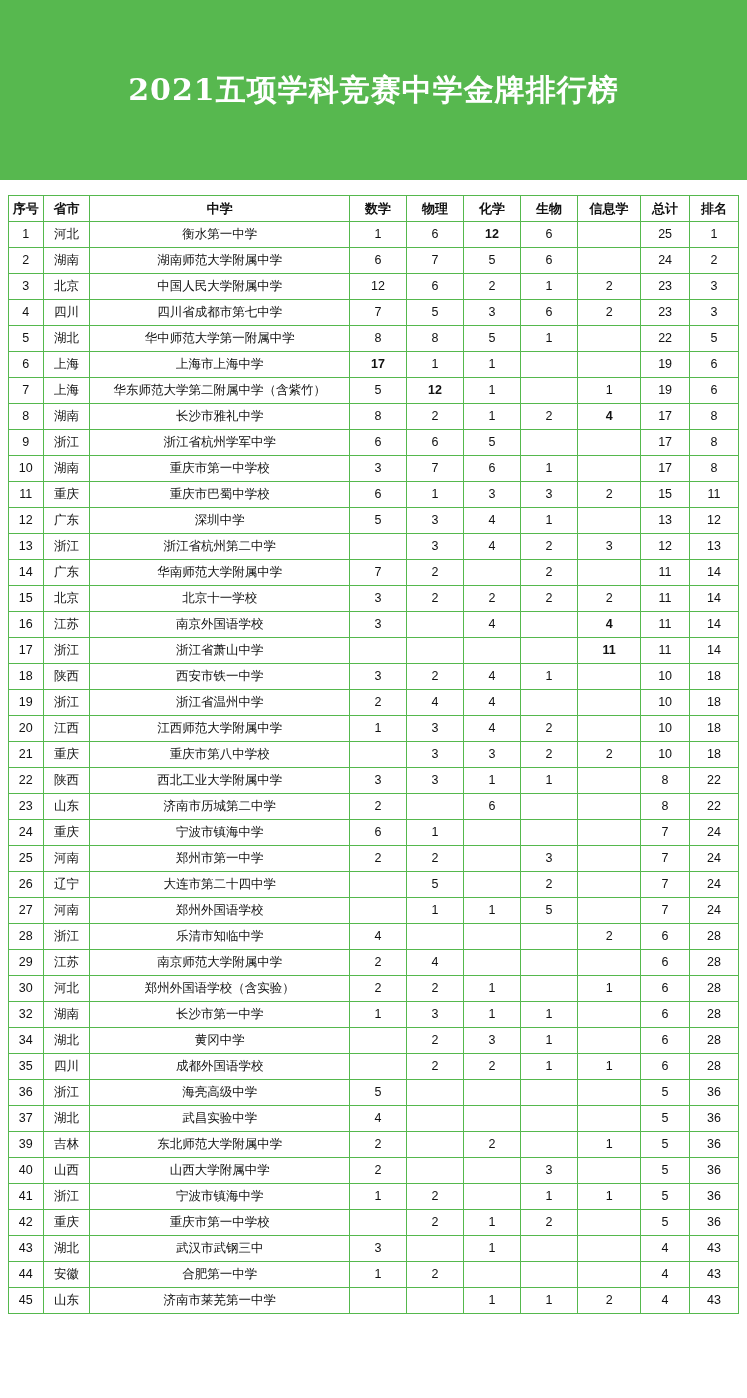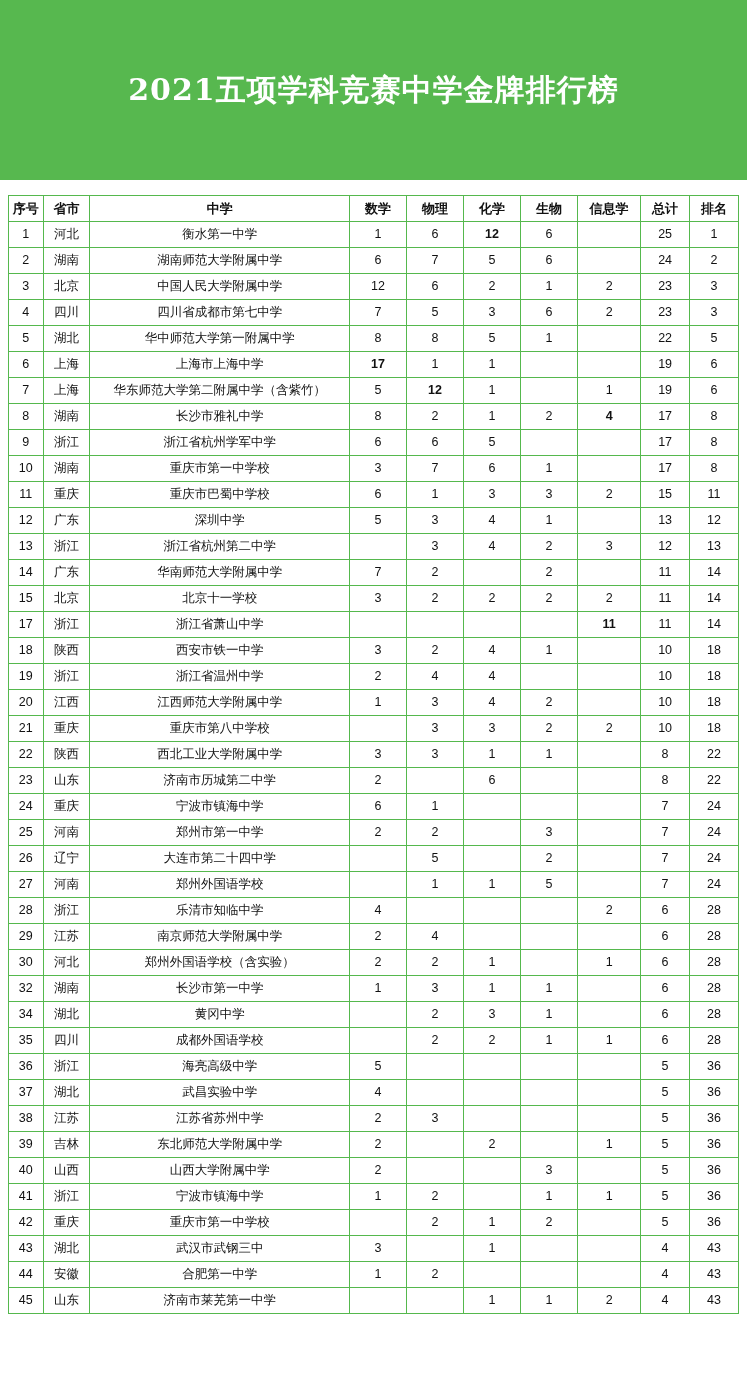--- a/index.html
+++ b/index.html
@@ -284,20 +284,32 @@
             <td class="school">北京十一学校</td>
             <td>3</td>
             <td>2</td>
             <td>2</td>
             <td>2</td>
             <td>2</td>
             <td>11</td>
             <td>14</td>
           </tr>
           <tr>
+            <td>16</td>
+            <td>江苏</td>
+            <td class="school">南京外国语学校</td>
+            <td>3</td>
+            <td></td>
+            <td>4</td>
+            <td></td>
+            <td class="hl">4</td>
+            <td>11</td>
+            <td>14</td>
+          </tr>
+          <tr>
             <td>17</td>
             <td>浙江</td>
             <td class="school">浙江省萧山中学</td>
             <td></td>
             <td></td>
             <td></td>
             <td></td>
             <td class="hl">11</td>
             <td>11</td>
             <td>14</td>
@@ -505,32 +517,20 @@
             <td></td>
             <td>5</td>
             <td>36</td>
           </tr>
           <tr>
             <td>37</td>
             <td>湖北</td>
             <td class="school">武昌实验中学</td>
             <td>4</td>
             <td></td>
-            <td></td>
-            <td></td>
-            <td></td>
-            <td>5</td>
-            <td>36</td>
-          </tr>
-          <tr>
-            <td>38</td>
-            <td>江苏</td>
-            <td class="school">江苏省苏州中学</td>
-            <td>2</td>
-            <td>3</td>
             <td></td>
             <td></td>
             <td></td>
             <td>5</td>
             <td>36</td>
           </tr>
           <tr>
             <td>39</td>
             <td>吉林</td>
             <td class="school">东北师范大学附属中学</td>

